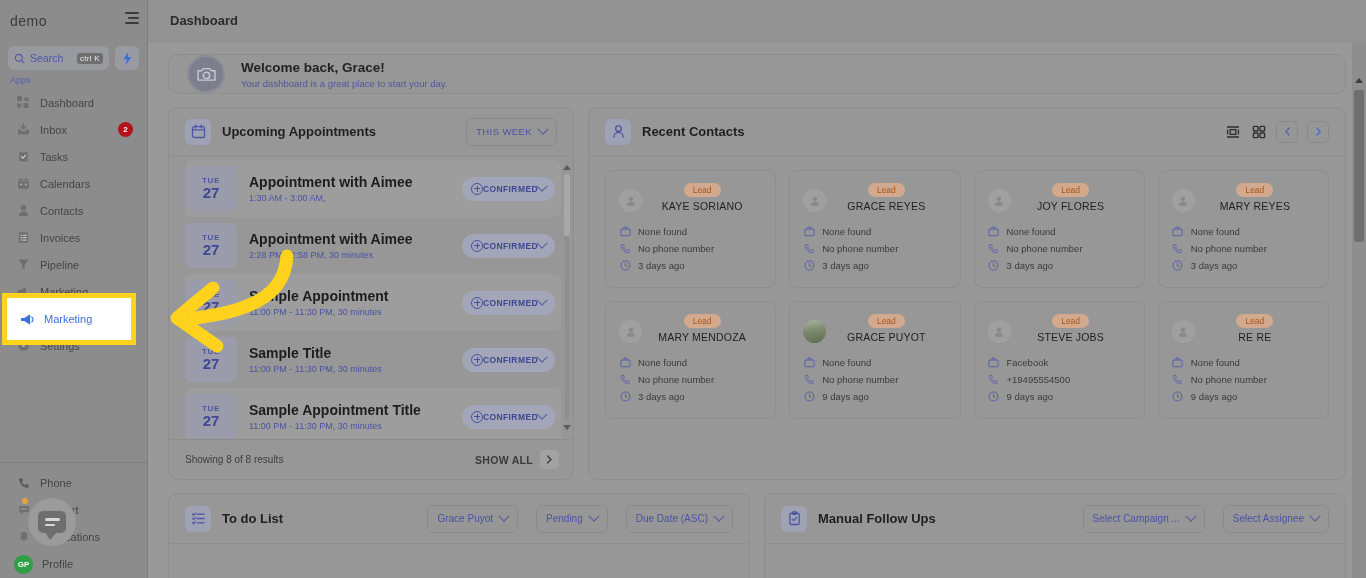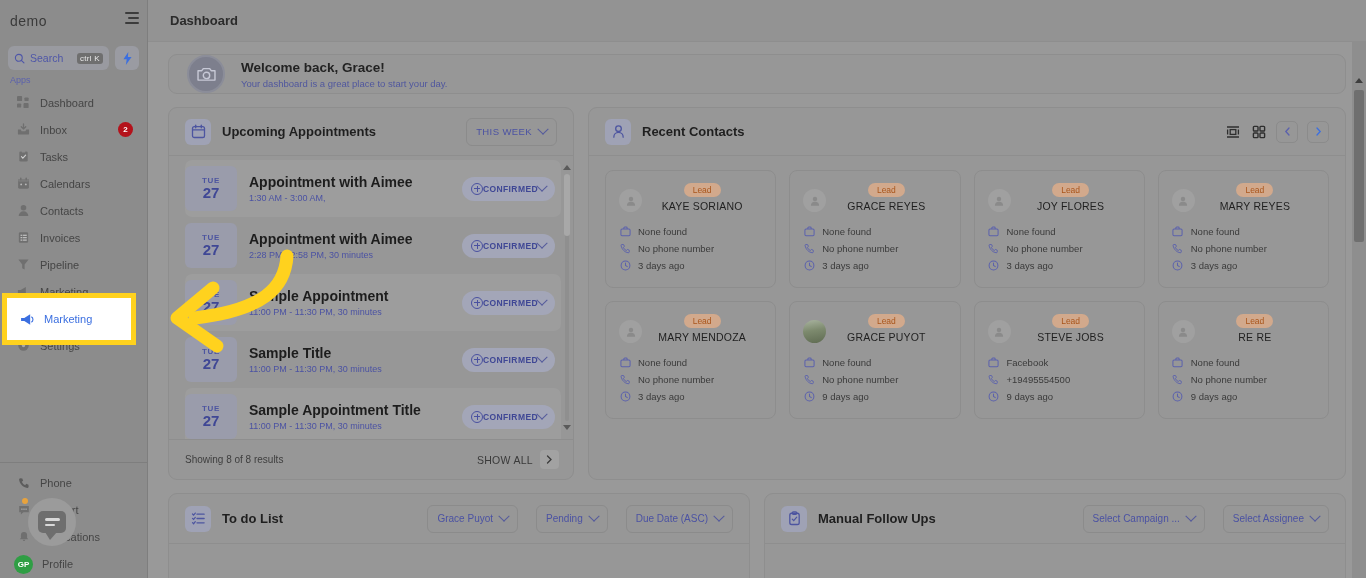--- a/index.html
+++ b/index.html
@@ -210,21 +210,21 @@
   .appt-scroll .track{position:absolute;top:12px;bottom:12px;left:2px;width:4px;background:#8f8f8f;border-radius:2px;}
   .appt-scroll .thumb{position:absolute;top:12px;left:1px;width:6px;height:62px;background:#a8a8a8;border-radius:3px;}
   .arrow-up,.arrow-down{position:absolute;left:0;width:8px;height:8px;}
   .arrow-up{top:0;border-left:4px solid transparent;border-right:4px solid transparent;border-bottom:5px solid #5a5a5a;}
   .arrow-down{bottom:0;border-left:4px solid transparent;border-right:4px solid transparent;border-top:5px solid #5a5a5a;}
   .appt-foot{
     height:40px;border-top:1px solid #8e8e8e;display:flex;align-items:center;
     padding:0 14px 0 16px;
   }
   .appt-foot .res{font-size:10px;color:#3e3e3e;}
-  .show-all{font-size:10.5px;color:#3a3a3a;letter-spacing:.3px;font-weight:400;margin-left:16px;}
+  .show-all{font-size:10.5px;color:#3a3a3a;letter-spacing:.3px;font-weight:700;margin-left:16px;}
   .sq-btn{
     width:19px;height:19px;border-radius:4px;background:#a2a2a2;
     display:flex;align-items:center;justify-content:center;margin-left:7px;
   }
 
   
   .contacts-panel{ flex:1; display:flex;flex-direction:column; height: 373px;}
   .view-btns{display:flex;align-items:center;gap:9px;}
   .icon-btn{width:17px;height:17px;display:flex;align-items:center;justify-content:center;}
   .pg-btn{

